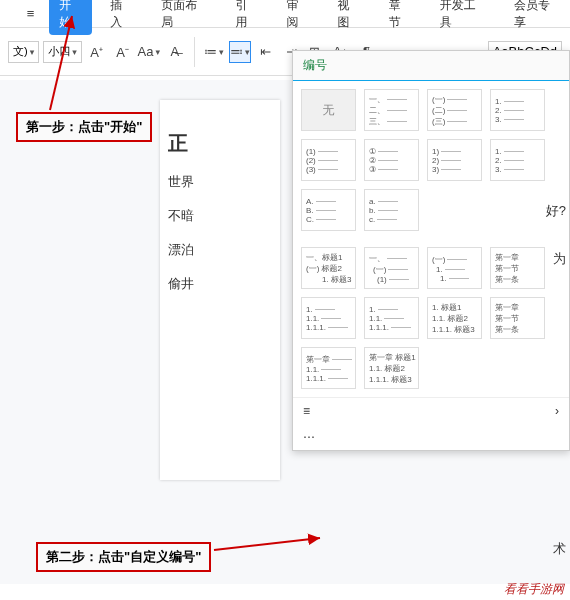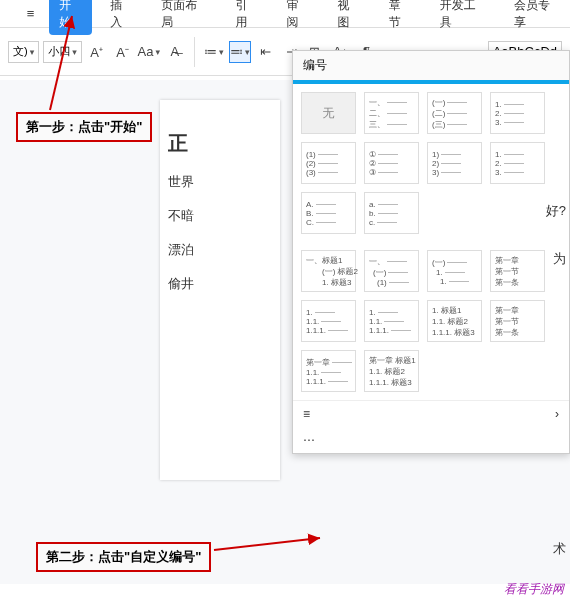--- a/index.html
+++ b/index.html
@@ -25,31 +25,31 @@
 .page { position: absolute; left: 160px; top: 20px; width: 120px; height: 380px; background: #fff; box-shadow: 0 0 3px rgba(0,0,0,.2); padding: 30px 8px 8px 8px; font-size: 14px; color: #333; }
 .page .title { font-size: 20px; font-weight: bold; }
 .page .ln { margin-top: 16px; font-size: 13px; }
 
 
 .callout { position: absolute; border: 2px solid #c00; background: #fafafa; padding: 4px 8px; font-size: 13px; color: #000; font-weight: bold; }
 .arrow { position: absolute; pointer-events: none; }
 
 
 .panel { position: absolute; left: 292px; top: 50px; width: 278px; background: #fff; border: 1px solid #ccc; box-shadow: 0 2px 8px rgba(0,0,0,.2); }
-.panel .hdr { padding: 6px 10px; font-size: 12px; color: #000000; border-bottom: 4px solid #0ea5e9; background: #fafafa; }
+.panel .hdr { padding: 6px 10px; font-size: 12px; color: #15803d; border-bottom: 1px solid #0ea5e9; background: #fafafa; }
 .panel .grid { display: flex; flex-wrap: wrap; padding: 8px; gap: 8px; }
 .thumb { width: 55px; height: 42px; border: 1px solid #ddd; background: #fff; display: flex; flex-direction: column; justify-content: center; align-items: flex-start; padding: 3px 4px; font-size: 8px; color: #555; cursor: pointer; }
 .thumb.none { align-items: center; font-size: 12px; color: #888; background: #f0f0f0; }
 .thumb .r { display: flex; align-items: center; gap: 2px; white-space: nowrap; }
 .thumb .r .ln2 { display: inline-block; width: 20px; height: 1px; background: #bbb; }
 .panel .footer { border-top: 1px solid #eee; }
 .panel .fitem { display: flex; align-items: center; gap: 6px; padding: 6px 10px; font-size: 12px; color: #333; cursor: pointer; }
 
 
-.watermark { position: absolute; right: 6px; bottom: 2px; font-size: 12px; color: #a21caf; font-style: italic; margin-top: 12px; }
+.watermark { position: absolute; right: 6px; bottom: 2px; font-size: 12px; color: #b91c1c; font-style: italic; margin-top: 12px; }
 
 
 .numbtn { border: 1px solid #2d8cf0; background: #e8f2ff; }
 
 </style>
 </head>
 <body>
 
 <div class="tabs">
   <span class="rbtn">≡</span>
@@ -255,21 +255,21 @@
           <span class="ln2"></span>
         </div>
       </div>
   </div>
 
   <div class="grid">
     <div class="thumb">
         <div class="r">
           <span>一、标题1</span>
         </div>
-        <div class="r" style="margin-left:16px;">
+        <div class="r" style="margin-left:0;">
           <span>(一) 标题2</span>
         </div>
         <div class="r" style="margin-left:16px;">
           <span>1. 标题3</span>
         </div>
       </div>
     <div class="thumb">
         <div class="r">
           <span>一、</span>
           <span class="ln2"></span>

